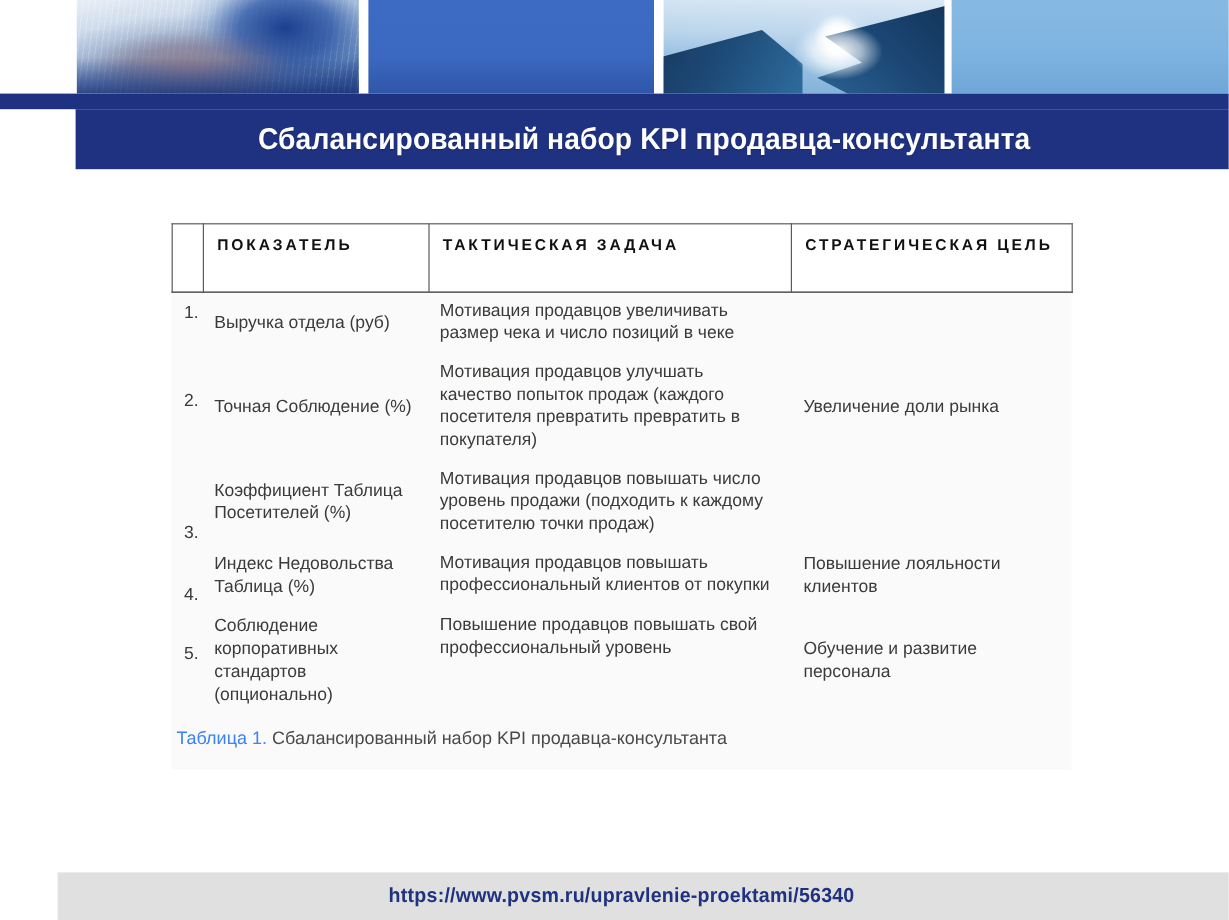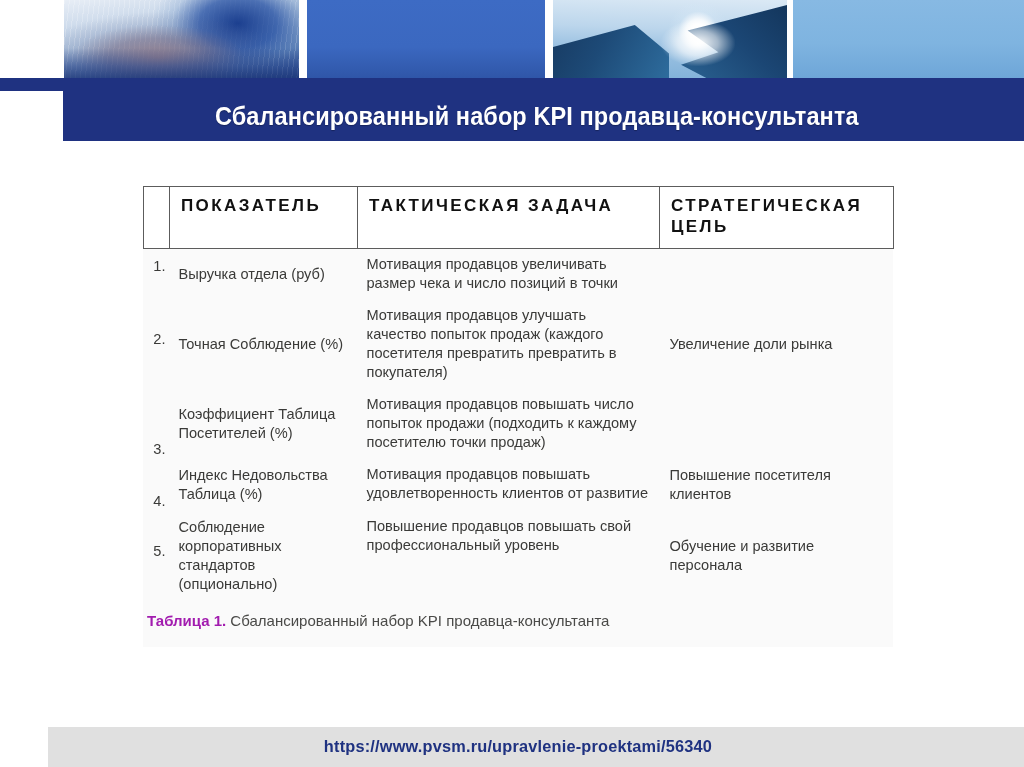--- a/index.html
+++ b/index.html
@@ -133,21 +133,21 @@
   }
   table.kpi col.c-num { width: 26px; }
   table.kpi col.c-ind { width: 188px; }
   table.kpi col.c-tac { width: 302px; }
   table.kpi col.c-str { width: 234px; }
 
   table.kpi thead th {
     border: 1px solid #5c5c5c;
     background: #ffffff;
     color: #111111;
-    font-size: 17px;
+    font-size: 13px;
     font-weight: bold;
     letter-spacing: 2.4px;
     text-align: left;
     vertical-align: top;
     padding: 9px 9px 11px 11px;
     line-height: 1.22;
     height: 36px;
   }
   table.kpi thead th.h-num {
     border-right: 1px solid #5c5c5c;
@@ -178,22 +178,22 @@
   table.kpi tbody tr.r2 td.num { vertical-align: middle; padding-bottom: 10px; }
   table.kpi tbody tr.r5 td.num { vertical-align: middle; padding-bottom: 10px; }
 
   .caption {
     font-size: 15px;
     color: #4a4a48;
     padding: 10px 0 10px 4px;
     line-height: 1.3;
   }
   .caption b {
-    color: #a21caf;
-    font-weight: bold;
+    color: #3b82f6;
+    font-weight: normal;
   }
 
   
   .footer {
     position: absolute;
     left: 48px; top: 727px;
     width: 976px;
     height: 40px;
     background: #e0e0e0;
     border-bottom: 2px solid #d2d2d2;
@@ -242,40 +242,40 @@
         <th class="h-num"></th>
         <th>ПОКАЗАТЕЛЬ</th>
         <th>ТАКТИЧЕСКАЯ ЗАДАЧА</th>
         <th>СТРАТЕГИЧЕСКАЯ ЦЕЛЬ</th>
       </tr>
     </thead>
     <tbody>
       <tr class="r1">
         <td class="num">1.</td>
         <td class="ind">Выручка отдела (руб)</td>
-        <td class="tac">Мотивация продавцов увеличивать размер чека и число позиций в точки</td>
+        <td class="tac">Мотивация продавцов увеличивать размер чека и число позиций в чеке</td>
         <td class="str"></td>
       </tr>
       <tr class="r2">
         <td class="num">2.</td>
         <td class="ind">Точная Соблюдение (%)</td>
         <td class="tac">Мотивация продавцов улучшать качество попыток продаж (каждого посетителя превратить превратить в покупателя)</td>
         <td class="str">Увеличение доли рынка</td>
       </tr>
       <tr class="r3">
         <td class="num">3.</td>
         <td class="ind">Коэффициент Таблица Посетителей (%)</td>
-        <td class="tac">Мотивация продавцов повышать число попыток продажи (подходить к каждому посетителю точки продаж)</td>
+        <td class="tac">Мотивация продавцов повышать число уровень продажи (подходить к каждому посетителю точки продаж)</td>
         <td class="str"></td>
       </tr>
       <tr class="r4">
         <td class="num">4.</td>
         <td class="ind">Индекс Недовольства Таблица (%)</td>
-        <td class="tac">Мотивация продавцов повышать удовлетворенность клиентов от развитие</td>
-        <td class="str">Повышение посетителя клиентов</td>
+        <td class="tac">Мотивация продавцов повышать профессиональный клиентов от покупки</td>
+        <td class="str">Повышение лояльности клиентов</td>
       </tr>
       <tr class="r5">
         <td class="num">5.</td>
         <td class="ind">Соблюдение корпоративных стандартов (опционально)</td>
         <td class="tac">Повышение продавцов повышать свой профессиональный уровень</td>
         <td class="str">Обучение и развитие персонала</td>
       </tr>
     </tbody>
   </table>
   <div class="caption">

